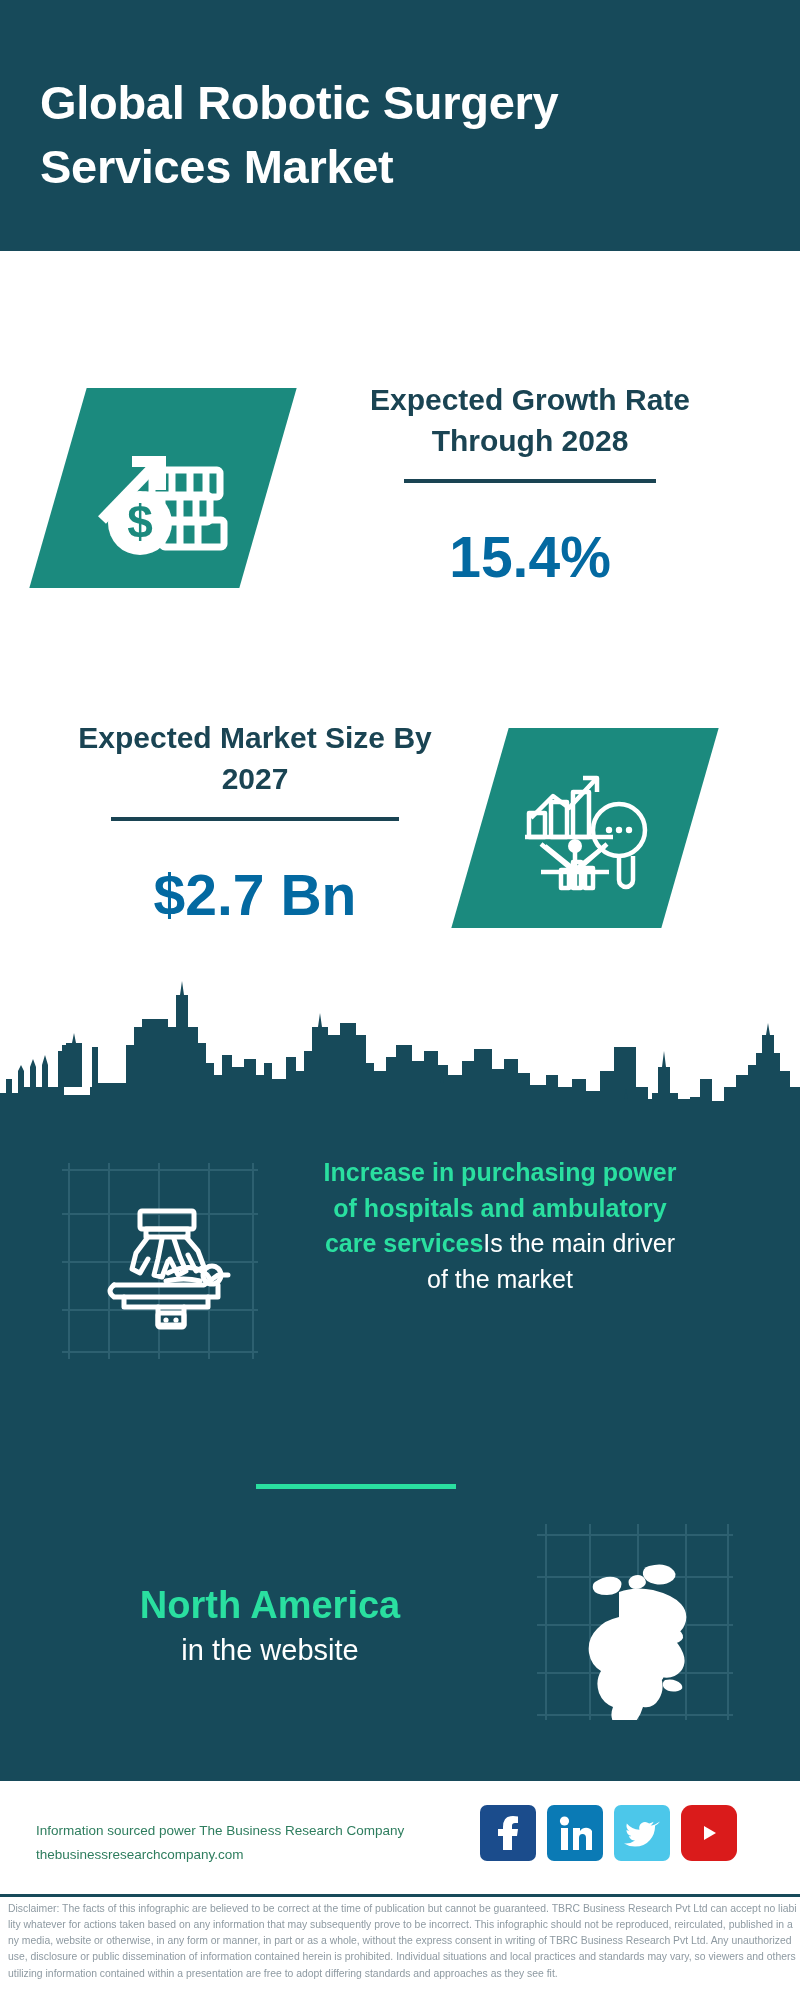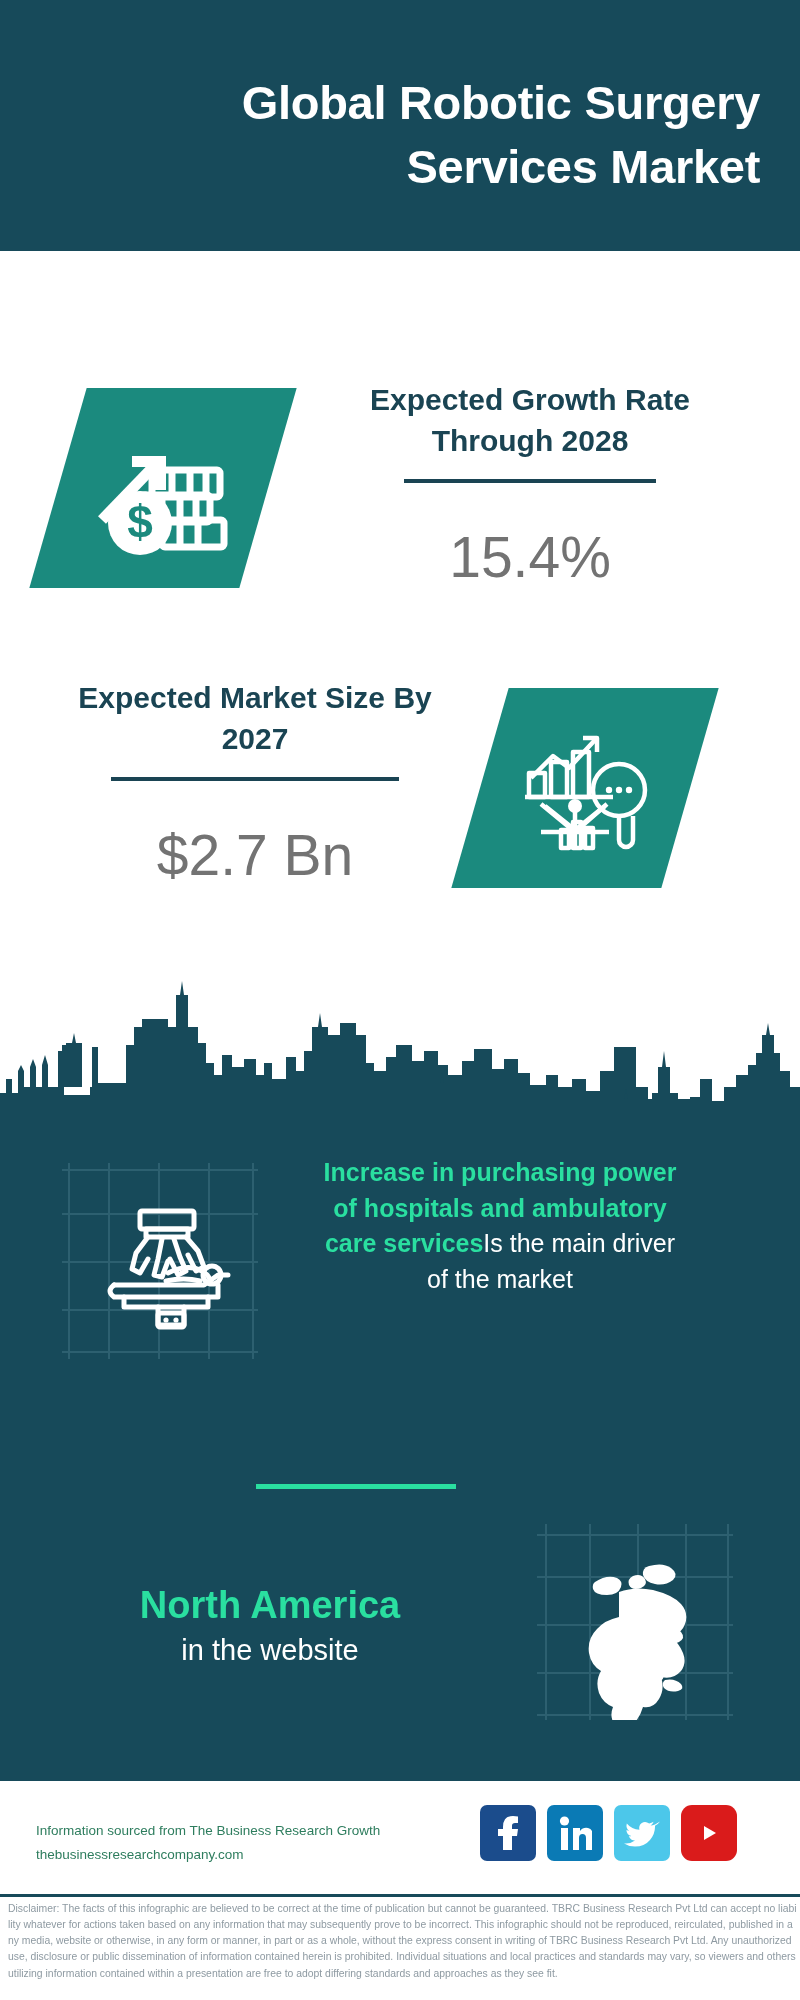--- a/index.html
+++ b/index.html
@@ -24,21 +24,21 @@
     background: #174A5A;
     display: flex;
     align-items: center;
     justify-content: center;
   }
   .header-title {
     color: #ffffff;
     font-size: 47px;
     font-weight: bold;
     line-height: 1.35;
-    text-align: right;
+    text-align: left;
     letter-spacing: -0.3px;
     padding: 0 40px;
     margin-top: 18px;
   }
 
   
   .white-band {
     position: absolute;
     left: 0; top: 251px;
     width: 800px; height: 880px;
@@ -76,31 +76,31 @@
     font-size: 30px;
     font-weight: bold;
     line-height: 1.35;
   }
   .stat-rule {
     width: 252px; height: 4px;
     background: #1A4453;
     margin: 18px auto 8px auto;
   }
   .stat-value {
-    color: #737373;
+    color: #0369a1;
     font-size: 57px;
-    font-weight: normal;
+    font-weight: bold;
     line-height: 1.15;
     margin-top: 42px;
   }
 
   
   .stat2 {
     position: absolute;
-    left: 0; top: 660px;
+    left: 0; top: 700px;
     width: 800px; height: 250px;
   }
   .stat2 .para-icon { left: 480px; top: 28px; }
   .stat2-text {
     position: absolute;
     left: 75px; top: 18px;
     width: 360px;
     text-align: center;
   }
   .stat2-text .stat-rule { width: 288px; }
@@ -422,21 +422,21 @@
           <path d="M116 146 q8 -2 10 4 q2 6 -5 8 q-8 2 -10 -4 q-1 -6 5 -8 z"></path>
           <path d="M128 156 q10 -2 16 4 q4 5 -3 7 q-9 2 -14 -3 q-3 -5 1 -8 z"></path>
           <path d="M96 164 q4 12 0 22 q-3 8 -8 4 q-5 -5 -2 -14 q2 -8 10 -12 z"></path>
         </g>
       </svg>
     </div>
   </div>
 
   <div class="footer">
     <div class="footer-src">
-      <div>Information sourced from The Business Research Growth</div>
+      <div>Information sourced power The Business Research Company</div>
       <div>thebusinessresearchcompany.com</div>
     </div>
     <div class="social-row">
       <div class="social s-fb">
         <svg width="30" height="34" viewBox="0 0 30 34">
           <path fill="#ffffff" d="M19 34 V20 h5 l1 -7 h-6 V9.5 q0 -2.5 3 -2.5 h3 V0.4 Q23 0 20 0 q-5.5 0 -8 3.2
                    Q10 6 10 11 v2 H5 v7 h5 v14 z"></path>
         </svg>
       </div>
       <div class="social s-li">

